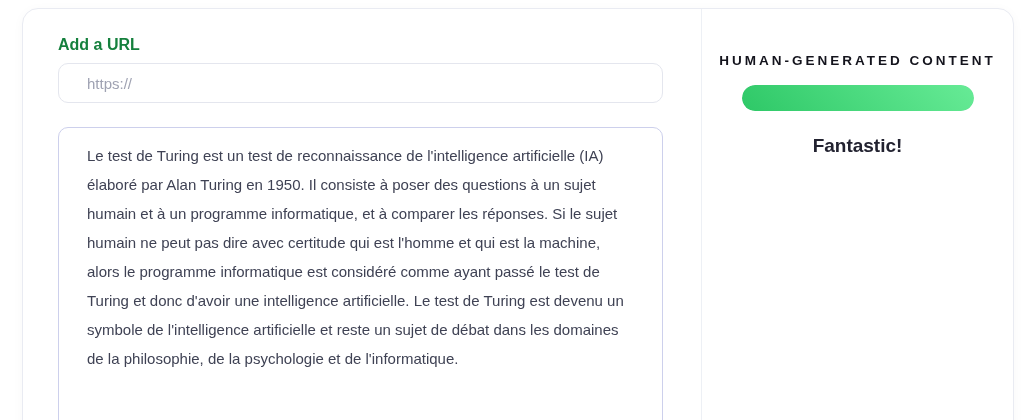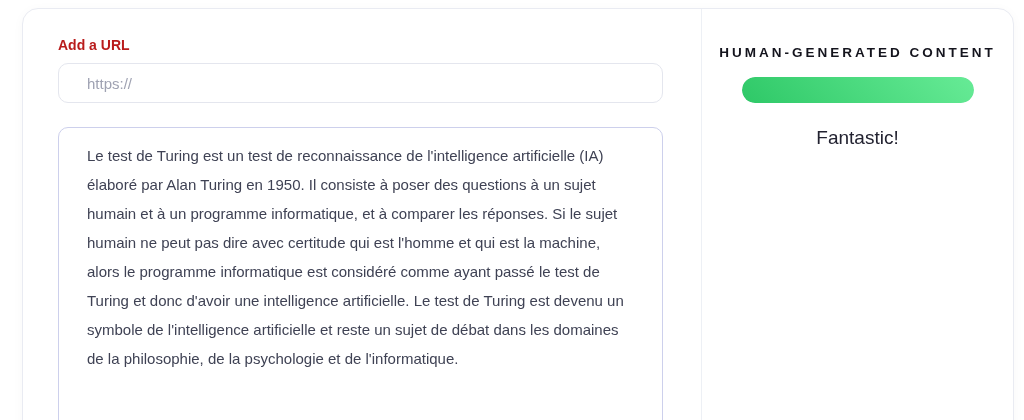--- a/index.html
+++ b/index.html
@@ -18,24 +18,24 @@
     border-radius: 16px;
     box-shadow: 0 2px 12px rgba(30,34,70,0.03);
     display: flex;
   }
   
   .form-section {
     width: 678px;
     padding: 26px 38px 0 35px;
   }
   .field-label {
-    font-size: 14px;
+    font-size: 16px;
     font-weight: 700;
     line-height: 20px;
-    color: #b91c1c;
+    color: #15803d;
     margin-bottom: 8px;
   }
   .url-input {
     display: block;
     width: 605px;
     height: 40px;
     border: 1px solid #e4e6ee;
     border-radius: 10px;
     padding: 0 28px;
     font-family: "Liberation Sans", sans-serif;
@@ -71,21 +71,21 @@
   }
   .score-value {
     margin-top: 12px;
     font-size: 70px;
     font-weight: 800;
     line-height: 1;
     letter-spacing: -1px;
     color: #0e0f16;
   }
   .score-caption {
-    margin-top: 8px;
+    margin-top: 16px;
     font-size: 13.5px;
     font-weight: 700;
     letter-spacing: 3px;
     color: #14141d;
     white-space: nowrap;
   }
   .progress-track {
     width: 232px;
     height: 26px;
     margin: 17px auto 0;
@@ -93,21 +93,21 @@
     background: #eef1f4;
     overflow: hidden;
   }
   .progress-fill {
     height: 100%;
     border-radius: 13px;
   }
   .result-message {
     margin-top: 24px;
     font-size: 19px;
-    font-weight: 400;
+    font-weight: 700;
     color: #222230;
   }
 </style>
 </head>
 <body>
 
 <div class="card">
 
   <div class="form-section">
     <div class="field-label">Add a URL</div>

